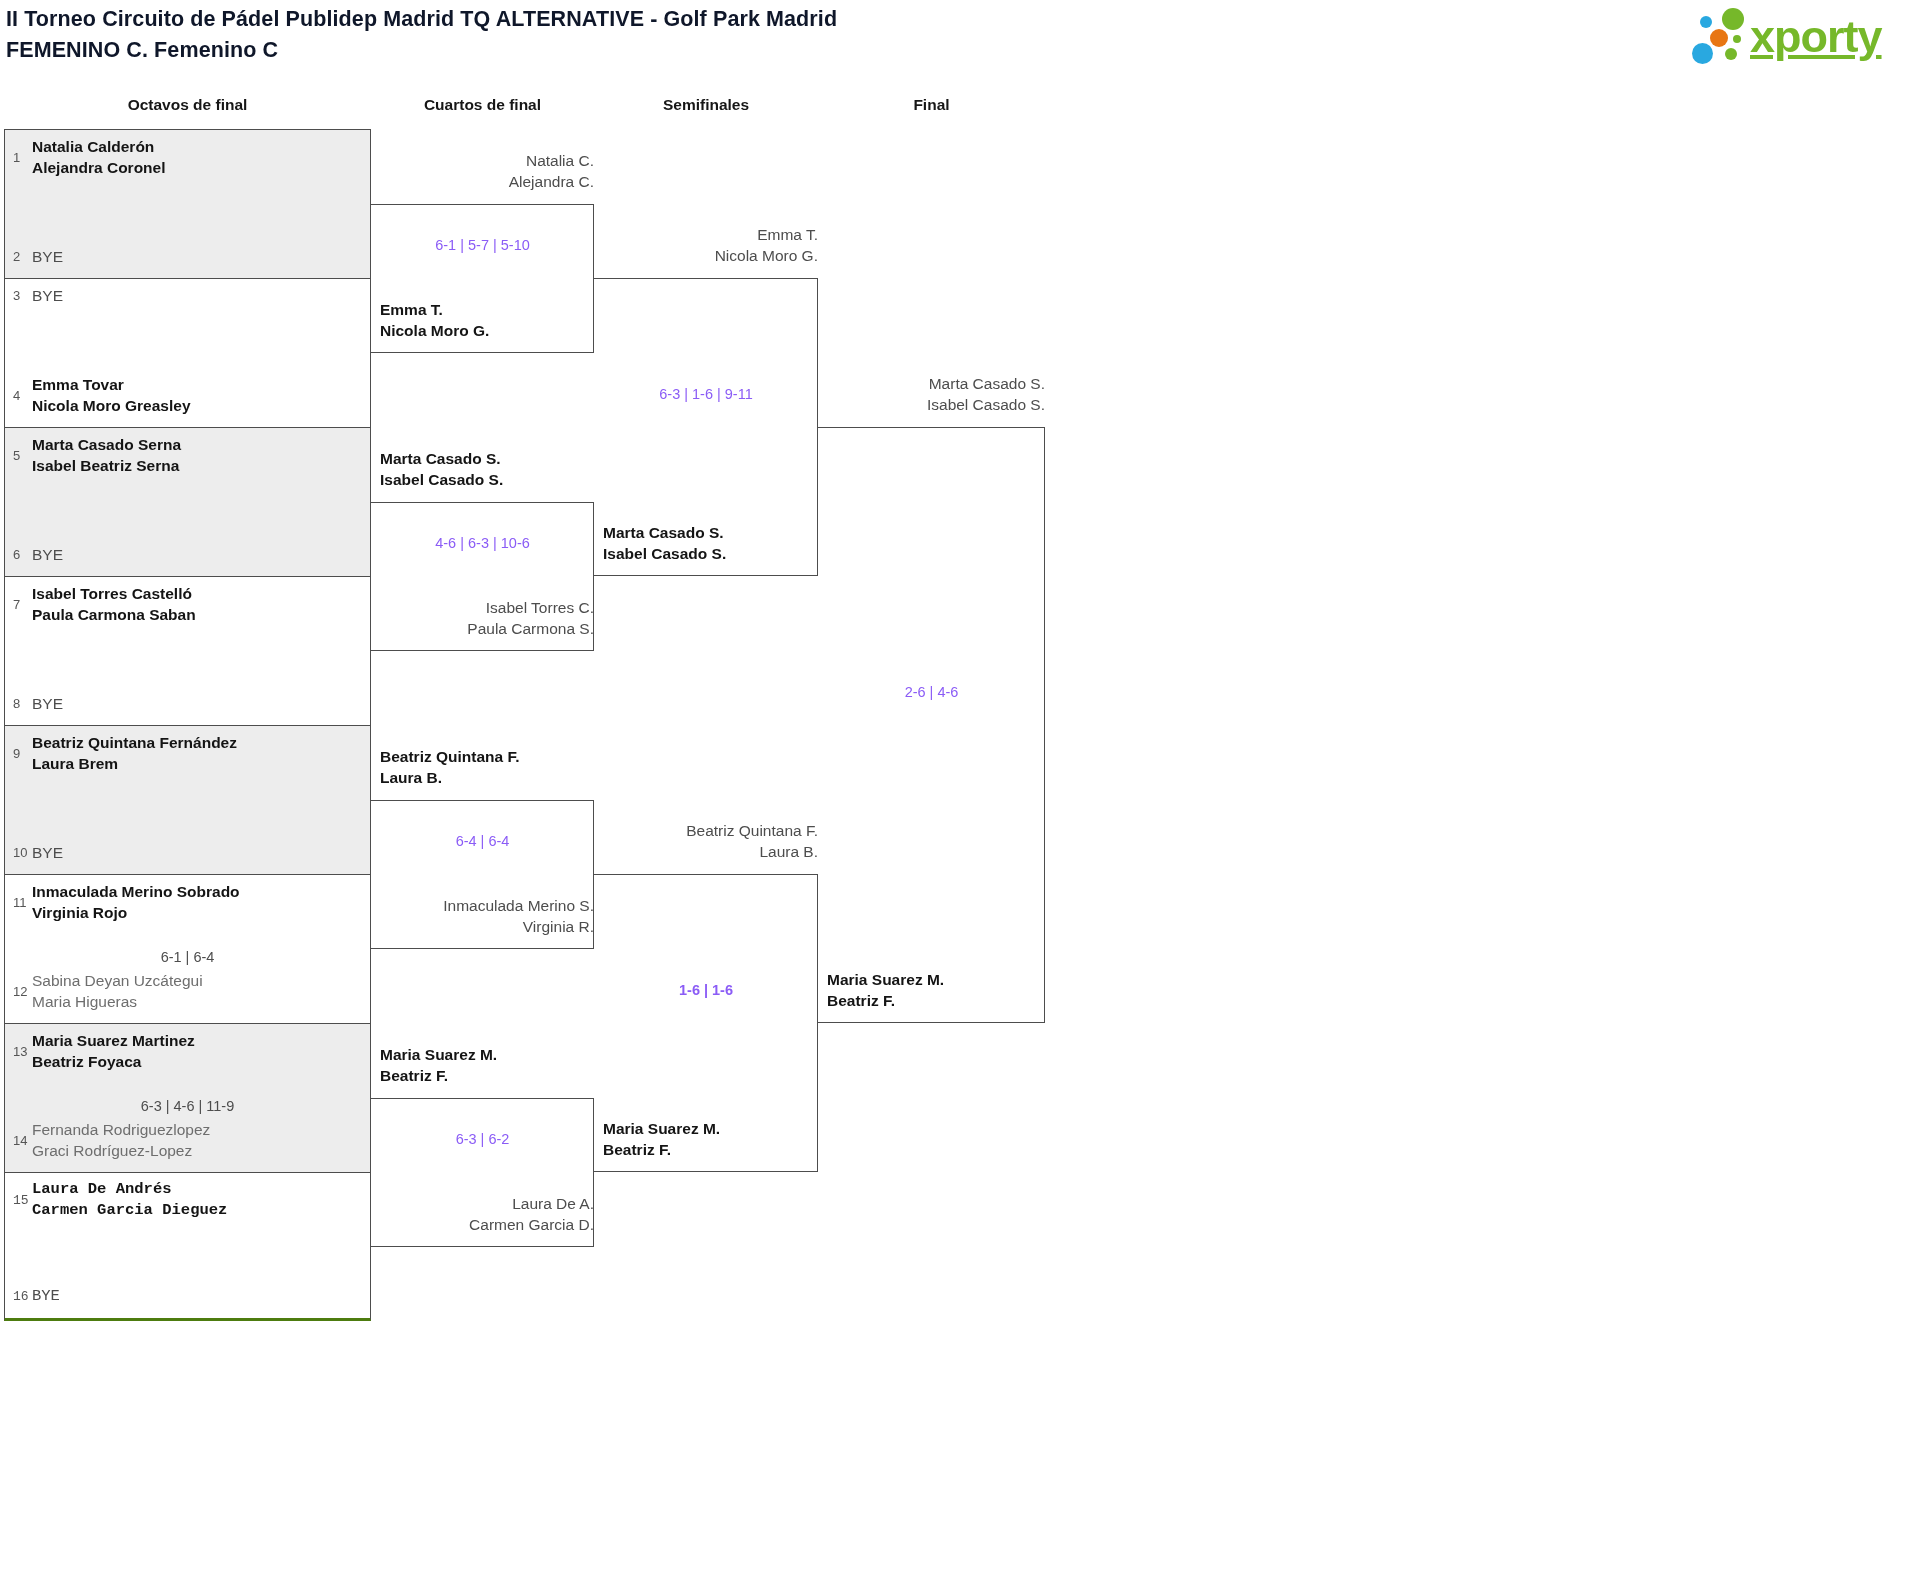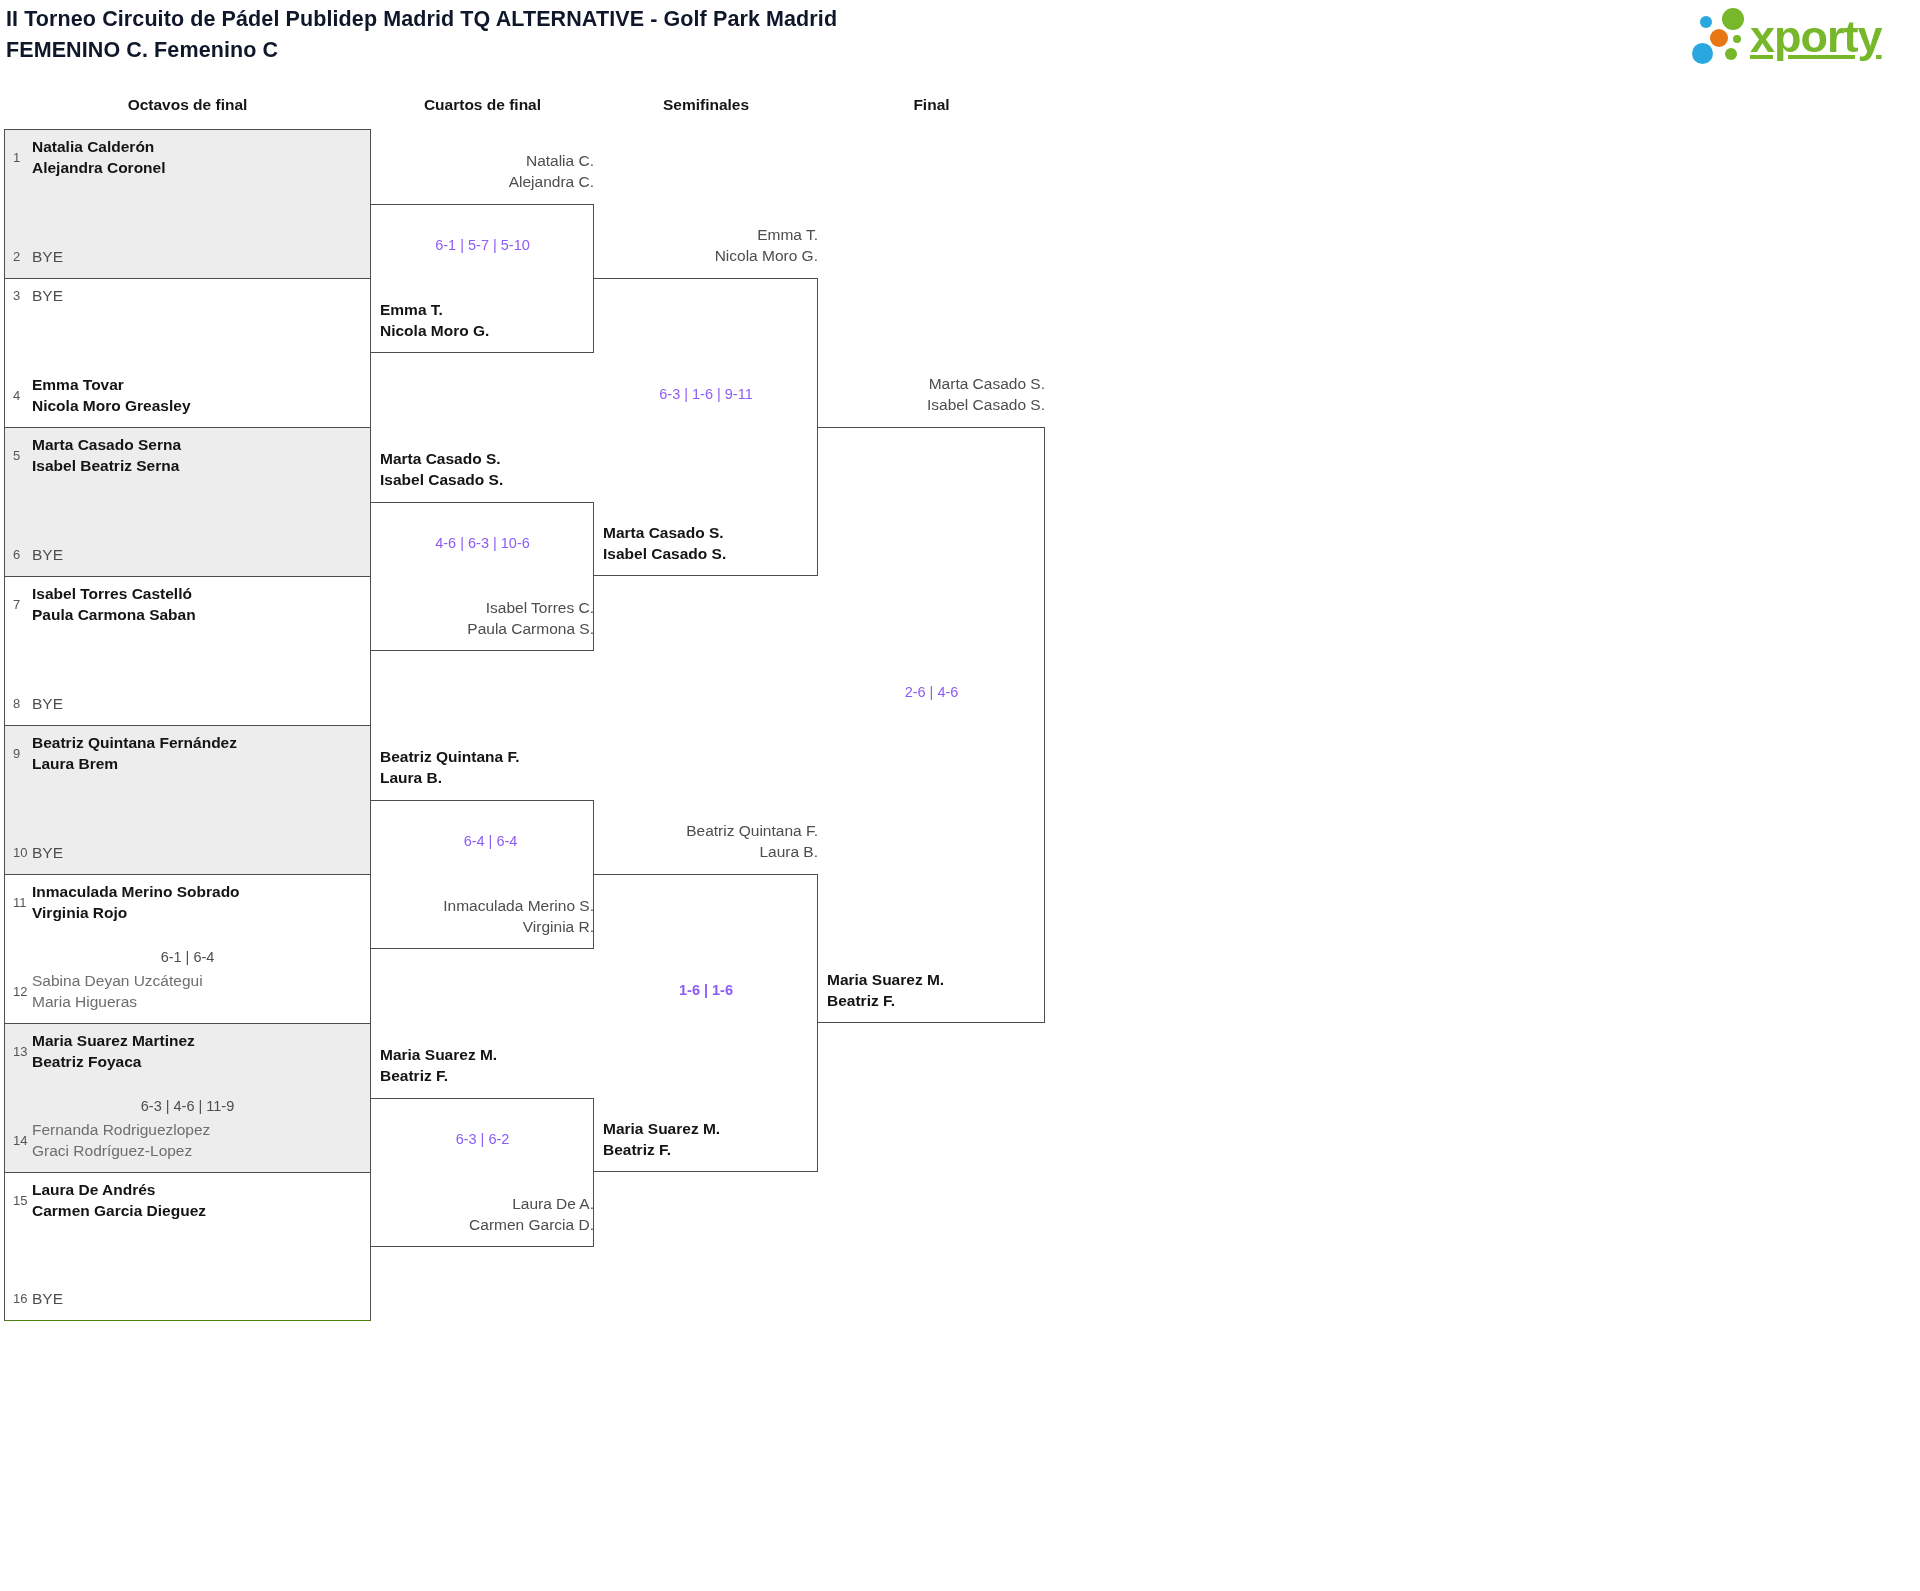--- a/index.html
+++ b/index.html
@@ -21,21 +21,21 @@
   .logo-text{position:absolute;left:62px;top:6px;font-size:45px;line-height:56px;
              font-weight:700;letter-spacing:-1px;color:#76b82a;text-decoration:underline;}
 
   
   .round-header{position:absolute;top:96px;height:20px;text-align:center;
                 font-size:15.5px;font-weight:700;color:#161616;}
 
   
   .r1box{position:absolute;left:4px;width:367px;height:149px;box-sizing:border-box;
          border:1px solid #4d4d4d;border-bottom:none;}
-  .r1box.last{border-bottom:1px solid #4d7c0f;}
+  .r1box.last{border-bottom:3px solid #4d7c0f;font-family:Liberation Mono, monospace;}
   .r1box.shaded{background:#ededed;}
   .r1box.plain{background:#ffffff;}
   .slot{position:absolute;left:0;right:6px;display:flex;}
   .slot.top{top:6px;}
   .slot.bottom{bottom:11px;}
   .seed{width:27px;box-sizing:border-box;padding-left:8px;align-self:center;
         font-size:13px;color:#555555;flex:0 0 27px;}
   .nm{font-size:15.5px;line-height:21px;white-space:pre-line;color:#151515;}
   .r1score{position:absolute;left:0;right:0;top:72px;height:21px;line-height:21px;
            text-align:center;font-size:14.5px;color:#4d4d4d;}
@@ -180,21 +180,21 @@
       <div class="tlabel winner" style="left:380px;top:447.5px;width:214px;">Marta Casado S.
 Isabel Casado S.</div>
       <div class="tlabel eliminated" style="left:380px;top:596.5px;width:214px;">Isabel Torres C.
 Paula Carmona S.</div>
       <div class="mscore" style="left:371px;top:533px;width:223px;">4-6 | 6-3 | 10-6</div>
       <div class="mbox" style="left:371px;top:799.5px;width:223px;height:149px;"></div>
       <div class="tlabel winner" style="left:380px;top:745.5px;width:214px;">Beatriz Quintana F.
 Laura B.</div>
       <div class="tlabel eliminated" style="left:380px;top:894.5px;width:214px;">Inmaculada Merino S.
 Virginia R.</div>
-      <div class="mscore" style="left:371px;top:831px;width:223px;padding-left:8px;">6-4 | 6-4</div>
+      <div class="mscore" style="left:371px;top:831px;width:223px;">6-4 | 6-4</div>
       <div class="mbox" style="left:371px;top:1097.5px;width:223px;height:149px;"></div>
       <div class="tlabel winner" style="left:380px;top:1043.5px;width:214px;">Maria Suarez M.
 Beatriz F.</div>
       <div class="tlabel eliminated" style="left:380px;top:1192.5px;width:214px;">Laura De A.
 Carmen Garcia D.</div>
       <div class="mscore" style="left:371px;top:1129px;width:223px;">6-3 | 6-2</div>
       <div class="mbox" style="left:594px;top:278px;width:224px;height:298px;"></div>
       <div class="tlabel eliminated" style="left:603px;top:224px;width:215px;">Emma T.
 Nicola Moro G.</div>
       <div class="tlabel winner" style="left:603px;top:522px;width:215px;">Marta Casado S.

